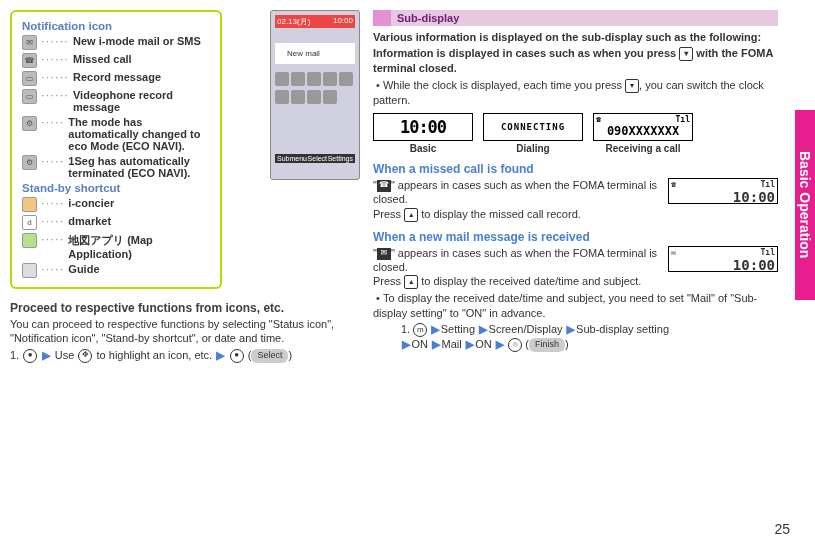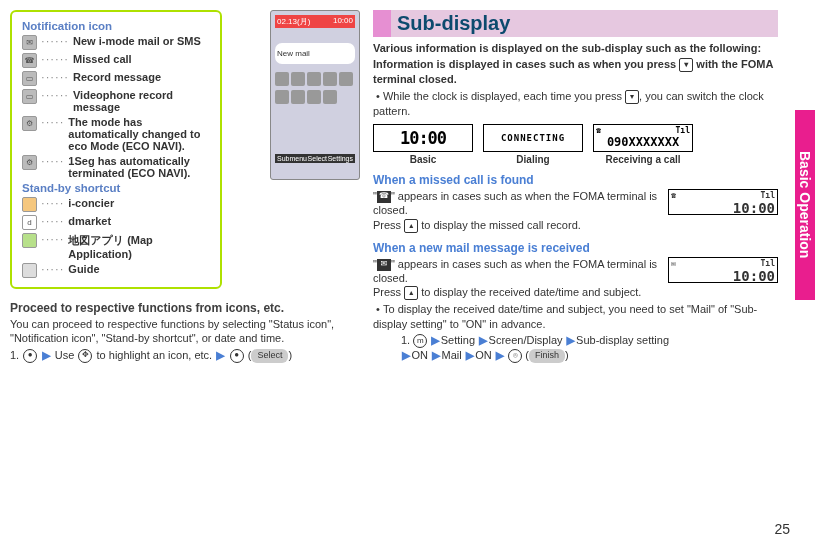--- a/index.html
+++ b/index.html
@@ -67,23 +67,22 @@
     color: #fff;
     font-size: 8px;
     padding: 1px 2px;
     display: flex;
     justify-content: space-between;
     margin-bottom: 2px;
   }
   .phone-mail {
     background: #fff;
     font-size: 8px;
-    padding: 6px 2px;
+    padding: 6px 12px;
     margin-top: 15px;
-    border-radius: 7px;
   }
   .phone-icons {
     display: flex;
     gap: 2px;
     margin-top: 8px;
   }
   .phone-icons div {
     width: 14px; height: 14px; background: #999; border-radius: 2px;
   }
   .phone-bottom {
@@ -143,23 +142,23 @@
     background: #ccc;
     border-radius: 6px;
     padding: 1px 6px;
     font-size: 9px;
     vertical-align: middle;
   }
   .subdisp-header {
     background: #e6c8e0;
     border-left: 18px solid #e68fd2;
     padding: 2px 6px;
-    font-size: 20px;
-    font-weight: bold;
-    color: #0c4a6e;
+    font-size: 11px;
+    font-weight: bold;
+    color: #701a75;
     margin-bottom: 4px;
   }
   .blue-sub {
     color: #4a7fd4;
     font-weight: bold;
     font-size: 12px;
     margin: 8px 0 2px 0;
   }
   .lcdrow {
     display: flex;

